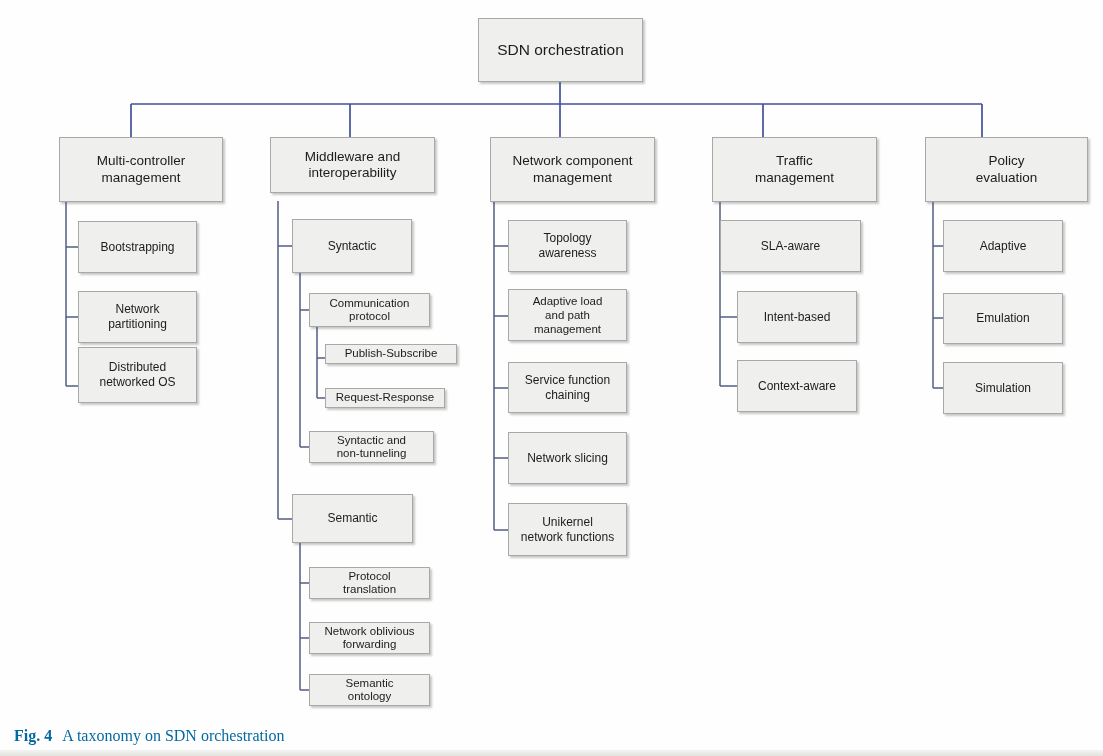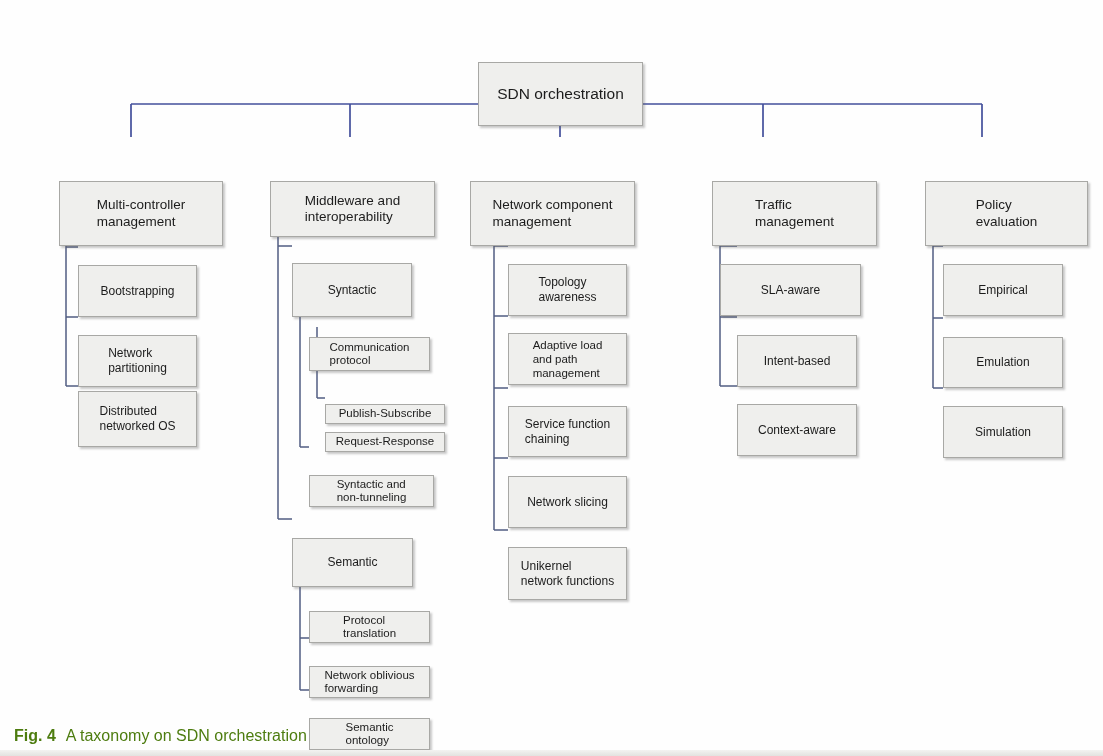--- a/index.html
+++ b/index.html
@@ -13,33 +13,33 @@
   #wires{position:absolute;left:0;top:0;width:1103px;height:756px;}
   .c-top{fill:none;stroke:var(--connector-top);stroke-width:1.7;}
   .c-child{fill:none;stroke:var(--connector-child);stroke-width:1.5;}
   .node{
     position:absolute;
     box-sizing:border-box;
     background:var(--box-fill);
     border:1px solid var(--box-border);
     box-shadow:1.5px 1.5px 2px rgba(100,100,100,.35);
     display:flex;align-items:center;justify-content:center;
+    text-align:center;
     color:var(--text);
     white-space:pre-line;
     line-height:1.22;
-    margin-top:44px;
   }
   .lvl0{font-size:15.5px;}
   .lvl1{font-size:13.5px;}
   .lvl2{font-size:12px;}
   .lvl3{font-size:11.5px;line-height:1.15;}
   #caption{
     position:absolute;left:14px;top:727px;
-    font-family:Liberation Sans, sans-serif;
-    font-size:16px;color:#4d7c0f;
+    font-family:Liberation Serif, serif;
+    font-size:16px;color:#0369a1;
   }
   #caption .fig{font-weight:bold;margin-right:10px;}
   #bottom-rule{
     position:absolute;left:0;top:750px;width:1103px;height:6px;
     background:linear-gradient(#f3f3f1,#e2e2df);
   }
 </style>
 </head>
 <body>
 
@@ -53,37 +53,37 @@
     <path class="c-child" d="M720 202 V386 M720 246 H737 M720 317 H737 M720 386 H737"></path>
     <path class="c-child" d="M933 202 V388 M933 246 H943 M933 318 H943 M933 388 H943"></path>
   </svg>
 
   <div class="node lvl0" style="left:478px;top:18px;width:165px;height:64px">SDN orchestration</div>
 
   <div class="node lvl1" style="left:59px;top:137px;width:164px;height:65px">Multi-controller
 management</div>
   <div class="node lvl1" style="left:270px;top:137px;width:165px;height:56px">Middleware and
 interoperability</div>
-  <div class="node lvl1" style="left:470px;top:137px;width:165px;height:65px">Network component
+  <div class="node lvl1" style="left:490px;top:137px;width:165px;height:65px">Network component
 management</div>
   <div class="node lvl1" style="left:712px;top:137px;width:165px;height:65px">Traffic
 management</div>
   <div class="node lvl1" style="left:925px;top:137px;width:163px;height:65px">Policy
 evaluation</div>
 
   <div class="node lvl2" style="left:78px;top:221px;width:119px;height:52px">Bootstrapping</div>
   <div class="node lvl2" style="left:78px;top:291px;width:119px;height:52px">Network
 partitioning</div>
   <div class="node lvl2" style="left:78px;top:347px;width:119px;height:56px">Distributed
 networked OS</div>
 
   <div class="node lvl2" style="left:292px;top:219px;width:120px;height:54px">Syntactic</div>
   <div class="node lvl3" style="left:309px;top:293px;width:121px;height:34px">Communication
 protocol</div>
-  <div class="node lvl3" style="left:325px;top:360px;width:120px;height:20px">Publish-Subscribe</div>
+  <div class="node lvl3" style="left:325px;top:344px;width:132px;height:20px">Publish-Subscribe</div>
   <div class="node lvl3" style="left:325px;top:388px;width:120px;height:20px">Request-Response</div>
   <div class="node lvl3" style="left:309px;top:431px;width:125px;height:32px">Syntactic and
 non-tunneling</div>
   <div class="node lvl2" style="left:292px;top:494px;width:121px;height:49px">Semantic</div>
   <div class="node lvl3" style="left:309px;top:567px;width:121px;height:32px">Protocol
 translation</div>
   <div class="node lvl3" style="left:309px;top:622px;width:121px;height:32px">Network oblivious
 forwarding</div>
   <div class="node lvl3" style="left:309px;top:674px;width:121px;height:32px">Semantic
 ontology</div>
@@ -96,21 +96,21 @@
   <div class="node lvl2" style="left:508px;top:362px;width:119px;height:51px">Service function
 chaining</div>
   <div class="node lvl2" style="left:508px;top:432px;width:119px;height:52px">Network slicing</div>
   <div class="node lvl2" style="left:508px;top:503px;width:119px;height:53px">Unikernel
 network functions</div>
 
   <div class="node lvl2" style="left:720px;top:220px;width:141px;height:52px">SLA-aware</div>
   <div class="node lvl2" style="left:737px;top:291px;width:120px;height:52px">Intent-based</div>
   <div class="node lvl2" style="left:737px;top:360px;width:120px;height:52px">Context-aware</div>
 
-  <div class="node lvl2" style="left:943px;top:220px;width:120px;height:52px">Empirical</div>
+  <div class="node lvl2" style="left:943px;top:220px;width:120px;height:52px">Adaptive</div>
   <div class="node lvl2" style="left:943px;top:293px;width:120px;height:51px">Emulation</div>
   <div class="node lvl2" style="left:943px;top:362px;width:120px;height:52px">Simulation</div>
 
   <div id="caption">
     <span class="fig">Fig. 4</span><span>A taxonomy on SDN orchestration</span>
   </div>
 
   <div id="bottom-rule"></div>
 </div>
 

